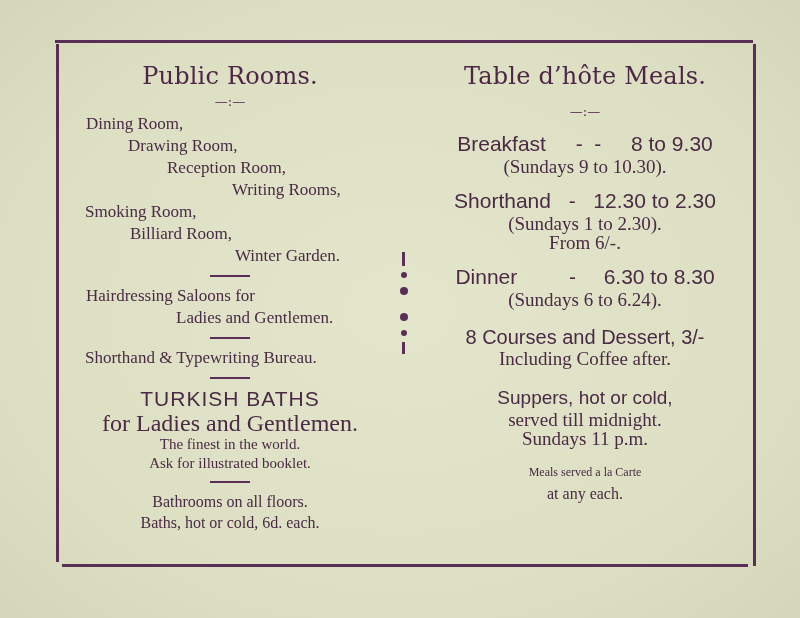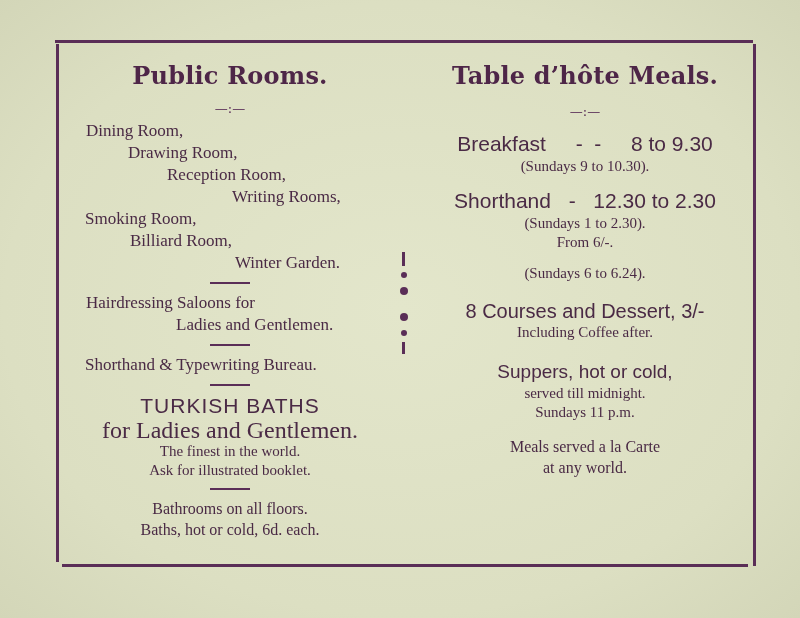--- a/index.html
+++ b/index.html
@@ -19,34 +19,34 @@
     .rule-left { left: 56px; top: 44px; width: 3px; height: 518px; }
     .rule-bottom { left: 62px; top: 564px; width: 686px; height: 3px; }
     .rule-right { left: 753px; top: 44px; width: 3px; height: 522px; }
 
     .col { position: absolute; top: 55px; }
     .col-left { left: 70px; width: 320px; }
     .col-right { left: 420px; width: 330px; text-align: center; }
 
     .title {
       font-family: "DejaVu Serif", serif;
-      font-weight: bold; font-size: 24px; color: #4e2648;
+      font-weight: normal; font-size: 24px; color: #4e2648;
       text-align: center; letter-spacing: 0.2px;
-      margin: 6px 0 11px 0; line-height: 30px;
+      margin: 6px 0 4px 0; line-height: 30px;
     }
     .sep { text-align: center; font-size: 13px; line-height: 14px; margin: 4px 0 4px 0; color: #5a2e57; }
     .line { font-family: "Liberation Serif", serif; font-size: 17px; line-height: 22px; white-space: nowrap; }
     .short-rule { width: 40px; height: 2px; background: #5a2e57; margin: 8px auto 8px auto; }
 
     .turkish { font-family: "Liberation Sans", sans-serif; font-size: 21px; letter-spacing: 1px; text-align: center; line-height: 24px; margin-top: 2px; }
     .turkish-sub { font-family: "Liberation Serif", serif; font-size: 24px; text-align: center; line-height: 24px; }
     .small { font-family: "Liberation Serif", serif; font-size: 15px; line-height: 19px; text-align: center; }
 
     .meal { font-family: Liberation Sans, sans-serif; font-size: 21px; line-height: 26px; white-space: nowrap; }
-    .meal-note { font-family: "Liberation Serif", serif; font-size: 15px; line-height: 19px; }
+    .meal-note { font-family: "Liberation Serif", serif; font-size: 19px; line-height: 19px; }
     .gap { height: 12px; }
 
     .ornament { position: absolute; left: 398px; top: 252px; width: 12px; height: 110px; }
     .ornament .tick { position: absolute; left: 4px; width: 3px; background: #5a2e57; }
     .ornament .dot { position: absolute; border-radius: 50%; background: #5a2e57; }
   </style>
 </head>
 <body>
 
 <div class="paper"></div>
@@ -128,31 +128,38 @@
       <span style="display:inline-block;width:6px"></span>
       <span>12.30 to 2.30</span>
     </div>
     <div class="meal-note">(Sundays 1 to 2.30).</div>
     <div class="meal-note">From 6/-.</div>
   </div>
 
   <div class="gap"></div>
 
   <div>
+    <div class="meal">
+      <span>Dinner</span>
+      <span style="display:inline-block;width:40px"></span>
+      <span>-</span>
+      <span style="display:inline-block;width:16px"></span>
+      <span>6.30 to 8.30</span>
+    </div>
     <div class="meal-note">(Sundays 6 to 6.24).</div>
   </div>
 
   <div class="gap" style="height:16px"></div>
 
   <div class="meal" style="font-size:20px;line-height:24px">8 Courses and Dessert, 3/-</div>
   <div class="meal-note">Including Coffee after.</div>
 
   <div class="gap" style="height:18px"></div>
 
   <div class="meal" style="font-size:19px;line-height:24px">Suppers, hot or cold,</div>
   <div class="meal-note">served till midnight.</div>
   <div class="meal-note">Sundays 11 p.m.</div>
 
   <div class="gap" style="height:14px"></div>
 
-  <div class="meal-note" style="font-size:16px;line-height:21px">Meals served a la Carte</div>
-  <div class="meal-note" style="font-size:16px;line-height:21px">at any world.</div>
+  <div class="meal-note" style="font-size:12px;line-height:21px">Meals served a la Carte</div>
+  <div class="meal-note" style="font-size:16px;line-height:21px">at any each.</div>
 </div>
 
 </body></html>

